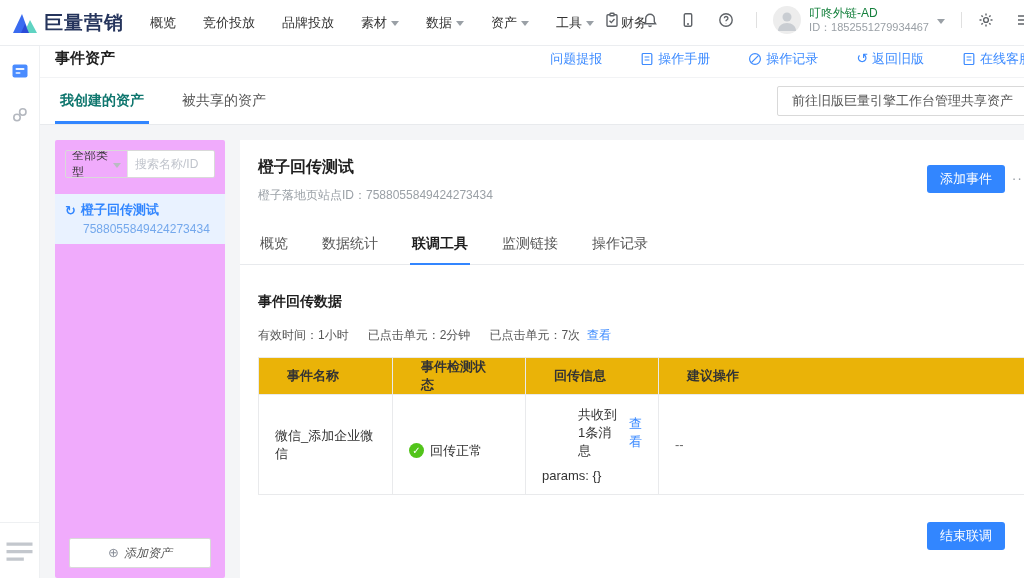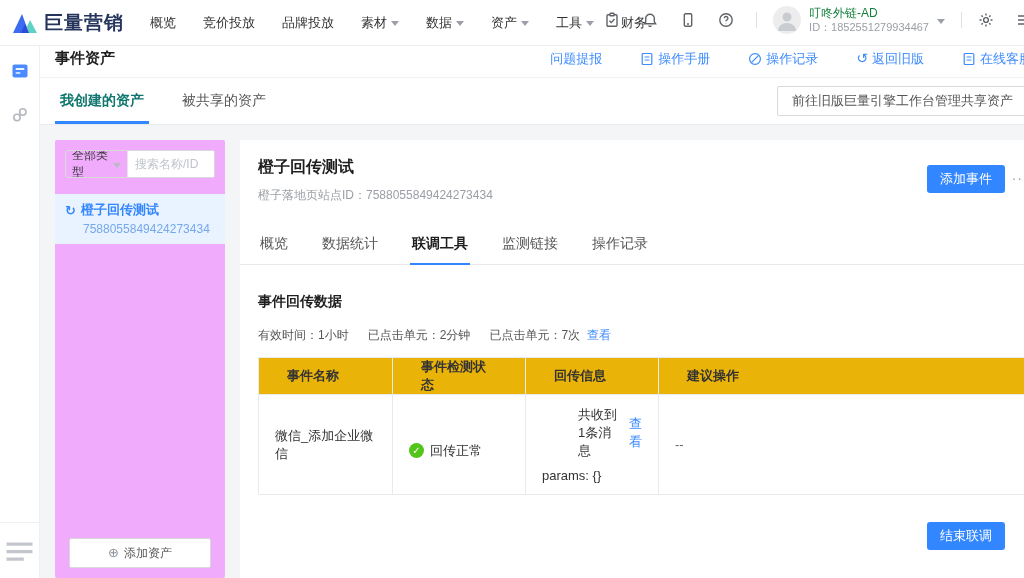--- a/index.html
+++ b/index.html
@@ -61,21 +61,21 @@
   .search-input { flex:1; min-width:0; border:none; outline:none; padding:0 7px; font-size:12px; color:#333;
     font-family:"Liberation Sans","DejaVu Sans",sans-serif; }
   .search-input::placeholder { color:#c0c4cc; }
   .side-item { margin-top:16px; width:100%; background:var(--selected-bg,#e9f2ff); padding:7px 10px 8px 10px; cursor:pointer; }
   .side-item-top { display:flex; align-items:center; gap:5px; }
   .sync-icon::before { content:"↻"; color:var(--primary,#3286ff); font-size:13px; font-weight:bold; line-height:1; }
   .side-item-name { color:var(--primary,#3286ff); font-size:13px; font-weight:bold; }
   .side-item-id { color:#74a8ec; font-size:12px; margin:3px 0 0 18px; }
   .add-asset-btn { position:absolute; left:14px; right:14px; bottom:10px; height:30px; border:1px solid #d9d9d9;
     border-radius:2px; background:#fff; display:flex; align-items:center; justify-content:center; gap:5px;
-    font-size:12px; color:#555; cursor:pointer; }
+    font-size:12px; color:#555; cursor:pointer;font-style:italic; }
   .plus-glyph::before { content:"⊕"; color:#8a8f99; font-size:13px; line-height:1; }
 
   
   .detail-card { position:absolute; left:240px; top:140px; width:784px; height:438px; background:#fff; }
   .d-title { font-size:16px; font-weight:bold; color:#1f1f1f; margin:17px 0 0 18px; }
   .d-sub { font-size:12px; color:#9aa0a6; margin:9px 0 0 18px; }
   .btn-primary { background:var(--primary,#3286ff); color:#fff; border:none; border-radius:3px; height:28px;
     padding:0 13px; font-size:13px; cursor:pointer; font-family:Liberation Mono, monospace; }
   .add-event-btn { position:absolute; top:25px; right:19px; }
   .more-dots { position:absolute; top:30px; right:1px; color:#9aa0a6; font-size:14px; letter-spacing:1px; cursor:pointer; }

